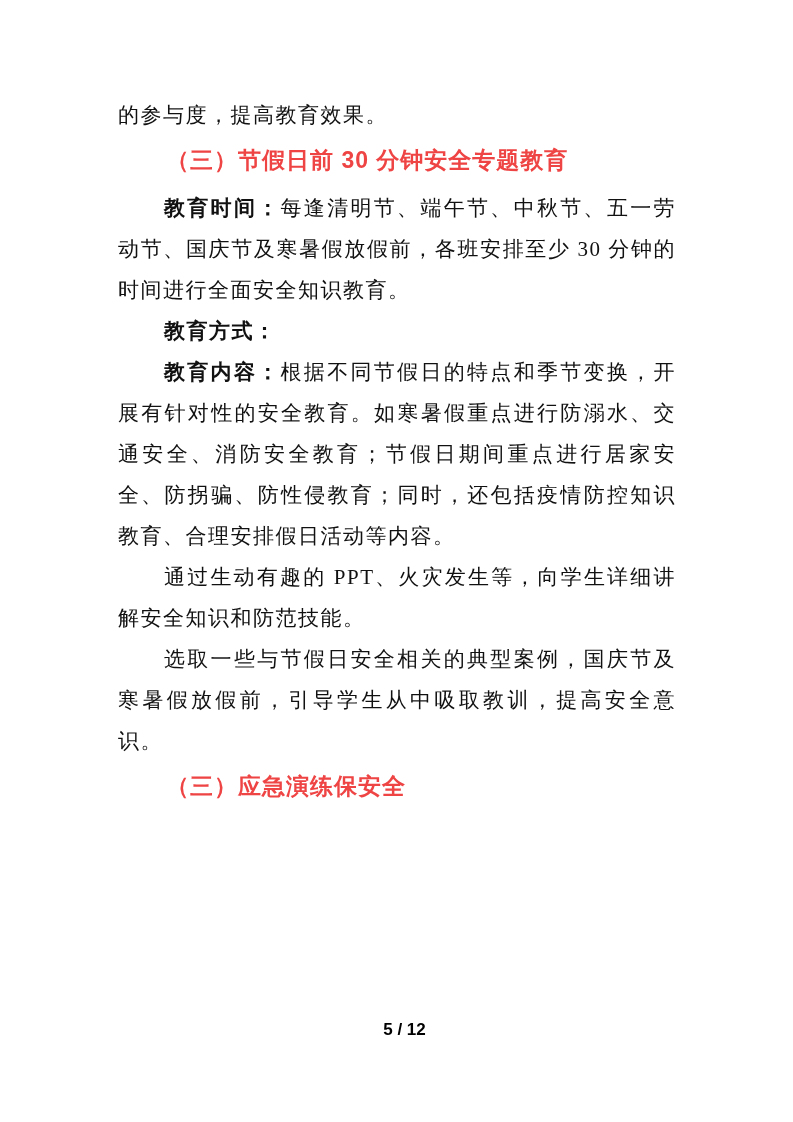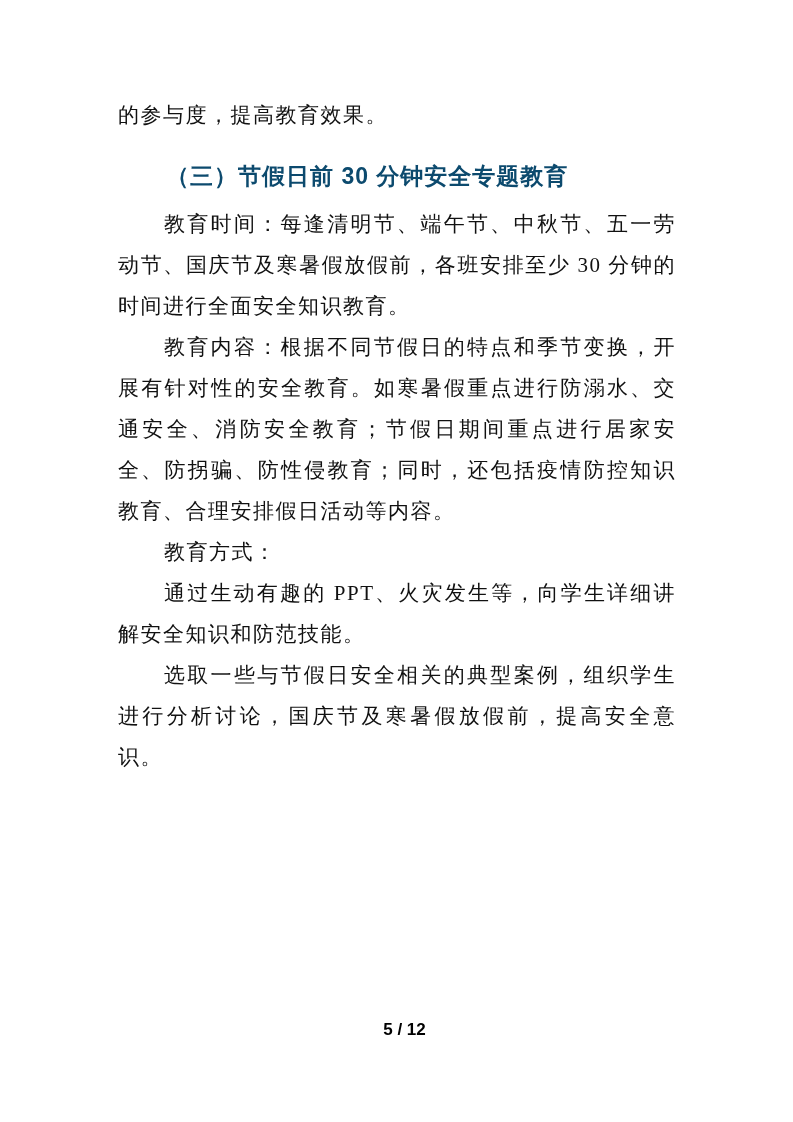--- a/index.html
+++ b/index.html
@@ -28,30 +28,30 @@
     line-height: 41px;
     letter-spacing: 1.5px;
     text-align: justify;
     text-indent: 46px;
     word-break: break-all;
   }
   .para.continuation {
     text-indent: 0;
   }
   .para .lead {
-    font-weight: normal;
+    font-weight: bold;
   }
   .heading {
-    margin: 20px 0 7px 0;
+    margin: 4px 0 7px 0;
     font-family: "Liberation Sans", "DejaVu Sans", sans-serif;
     font-weight: 700;
     font-size: 23px;
     line-height: 41px;
     letter-spacing: 1px;
-    color: #0c4a6e;
+    color: #ef4444;
     text-indent: 48px;
     text-align: left;
   }
   .footer {
     position: absolute;
     top: 1012px;
     left: 8px;
     width: 793px;
     line-height: 36px;
     text-align: center;
@@ -66,27 +66,28 @@
 
 <div class="page">
   <div class="content">
 
     <p class="para continuation">的参与度，提高教育效果。</p>
 
     <h2 class="heading">（三）节假日前 30 分钟安全专题教育</h2>
 
     <p class="para"><span class="lead">教育时间：</span><span>每逢清明节、端午节、中秋节、五一劳动节、国庆节及寒暑假放假前，各班安排至少 30 分钟的时间进行全面安全知识教育。</span></p>
 
+    <p class="para"><span class="lead">教育方式：</span><span></span></p>
+
     <p class="para"><span class="lead">教育内容：</span><span>根据不同节假日的特点和季节变换，开展有针对性的安全教育。如寒暑假重点进行防溺水、交通安全、消防安全教育；节假日期间重点进行居家安全、防拐骗、防性侵教育；同时，还包括疫情防控知识教育、合理安排假日活动等内容。</span></p>
-
-    <p class="para"><span class="lead">教育方式：</span><span></span></p>
 
     <p class="para">通过生动有趣的 PPT、火灾发生等，向学生详细讲解安全知识和防范技能。</p>
 
-    <p class="para">选取一些与节假日安全相关的典型案例，组织学生进行分析讨论，国庆节及寒暑假放假前，提高安全意识。</p>
+    <p class="para">选取一些与节假日安全相关的典型案例，国庆节及寒暑假放假前，引导学生从中吸取教训，提高安全意识。</p>
 
 
 
+    <h2 class="heading">（三）应急演练保安全</h2>
 
   </div>
 
   <div class="footer">5 / 12</div>
 </div>
 
 </body></html>

